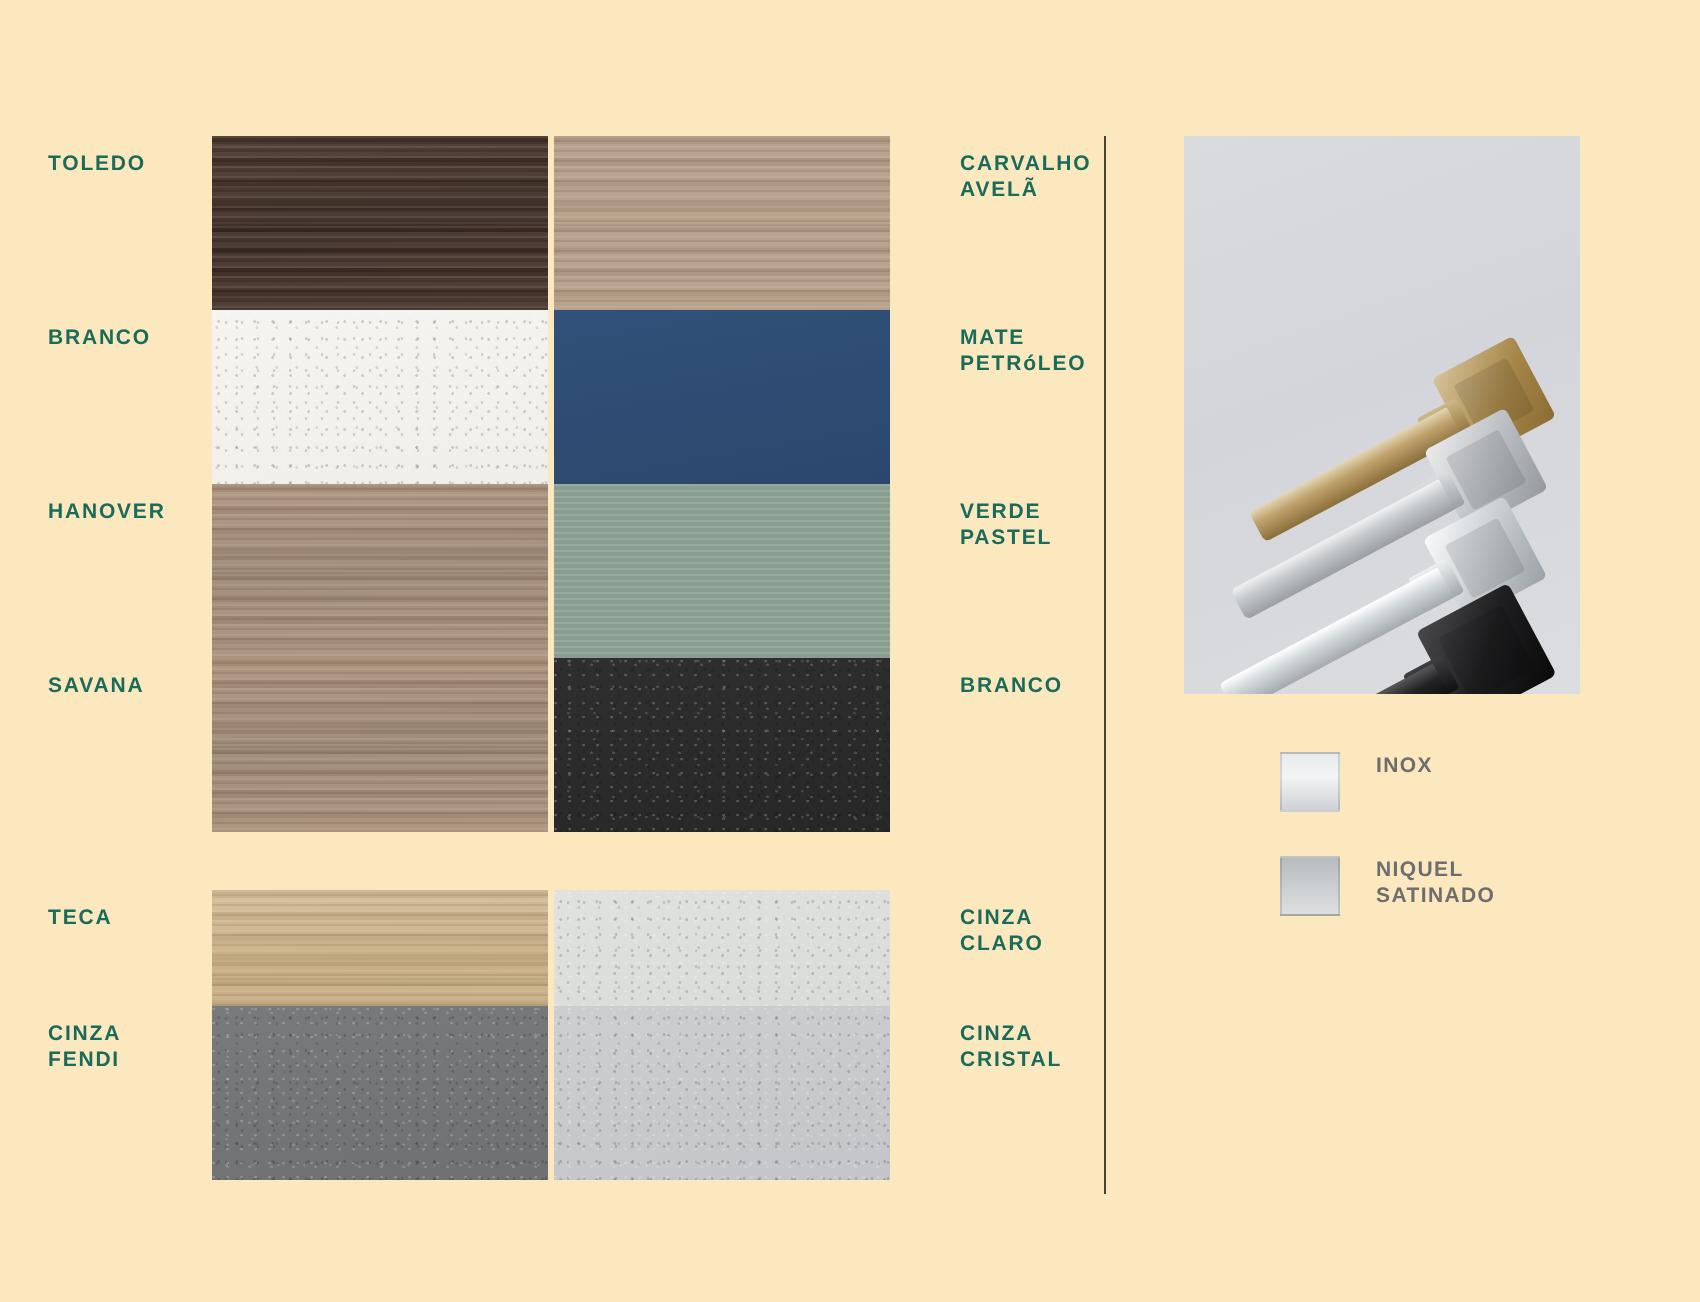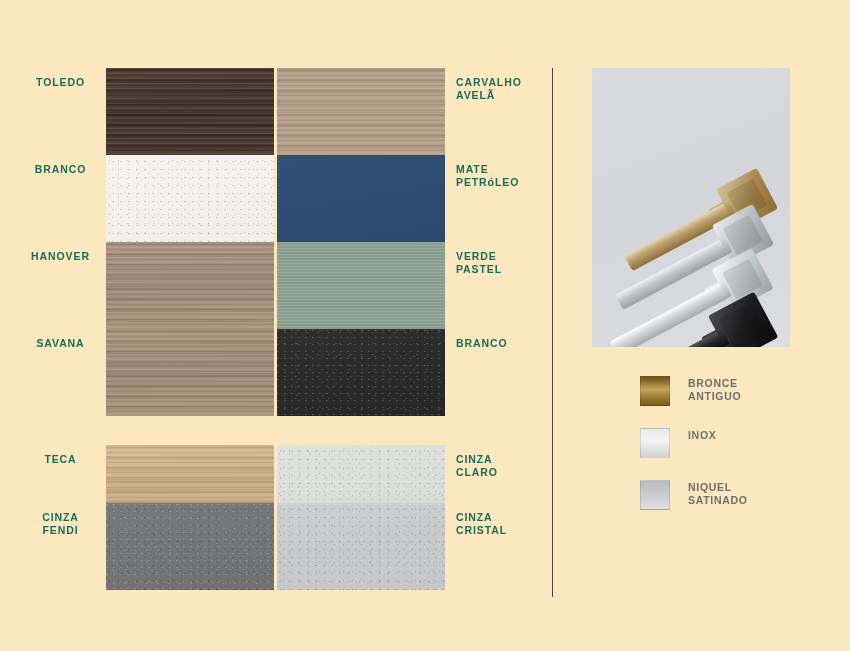--- a/index.html
+++ b/index.html
@@ -33,22 +33,22 @@
   .mat-label {
     position: absolute;
     top: 8px;
     font-size: 10.5px;
     font-weight: bold;
     letter-spacing: 0.9px;
     color: #1b6b5a;
     line-height: 12.5px;
     white-space: pre-line;
   }
-  .mat-label.left  { left: 12px;   width: 97px;  text-align: center; }
-  .mat-label.right { left: 456px; width: 96px; text-align: left; }
+  .mat-label.left  { left: 0;   width: 97px;  text-align: left; padding-left: 24px; }
+  .mat-label.right { left: 480px; width: 96px; text-align: left; }
 
   .swatch {
     position: absolute;
     top: 0;
     height: 87px;
     overflow: hidden;
   }
   .swatch.col-left  { left: 106px; width: 168px; }
   .swatch.col-right { left: 277px; width: 168px; }
 
@@ -275,25 +275,20 @@
     <div class="handle" style="left:-4px; top:222px; width:180px; height:56px; transform:rotate(-28deg);">
       <div class="rose" style="left:128px; top:-2px; width:52px; height:52px; background:linear-gradient(135deg,#4a4a4d 0%,#1e1e20 50%,#0a0a0b 100%);"></div>
       <div class="neck" style="left:112px; top:14px; background:linear-gradient(180deg,#3e3e41 0%,#111113 100%);"></div>
       <div class="lever" style="width:128px; top:16px; height:19px; background:linear-gradient(180deg,#58585b 0%,#232325 40%,#0b0b0c 100%);"></div>
     </div>
 
   </div>
 
   <section id="finishes-legend">
 
-    <div class="finish-row">
-      <div class="finish-chip" style="background:linear-gradient(180deg,#6f5119 0%,#c4a45f 45%,#9a7a2e 75%,#7b5c1e 100%);"></div>
-      <div class="finish-label">BRONCE
-ANTIGUO</div>
-    </div>
 
     <div class="finish-row">
       <div class="finish-chip" style="background:linear-gradient(180deg,#e9eaeb 0%,#f3f4f5 40%,#cfd2d5 100%);"></div>
       <div class="finish-label">INOX</div>
     </div>
 
 
     <div class="finish-row">
       <div class="finish-chip" style="background:linear-gradient(180deg,#b9bcbf 0%,#c9ccce 45%,#dddfe1 100%);"></div>
       <div class="finish-label">NIQUEL

